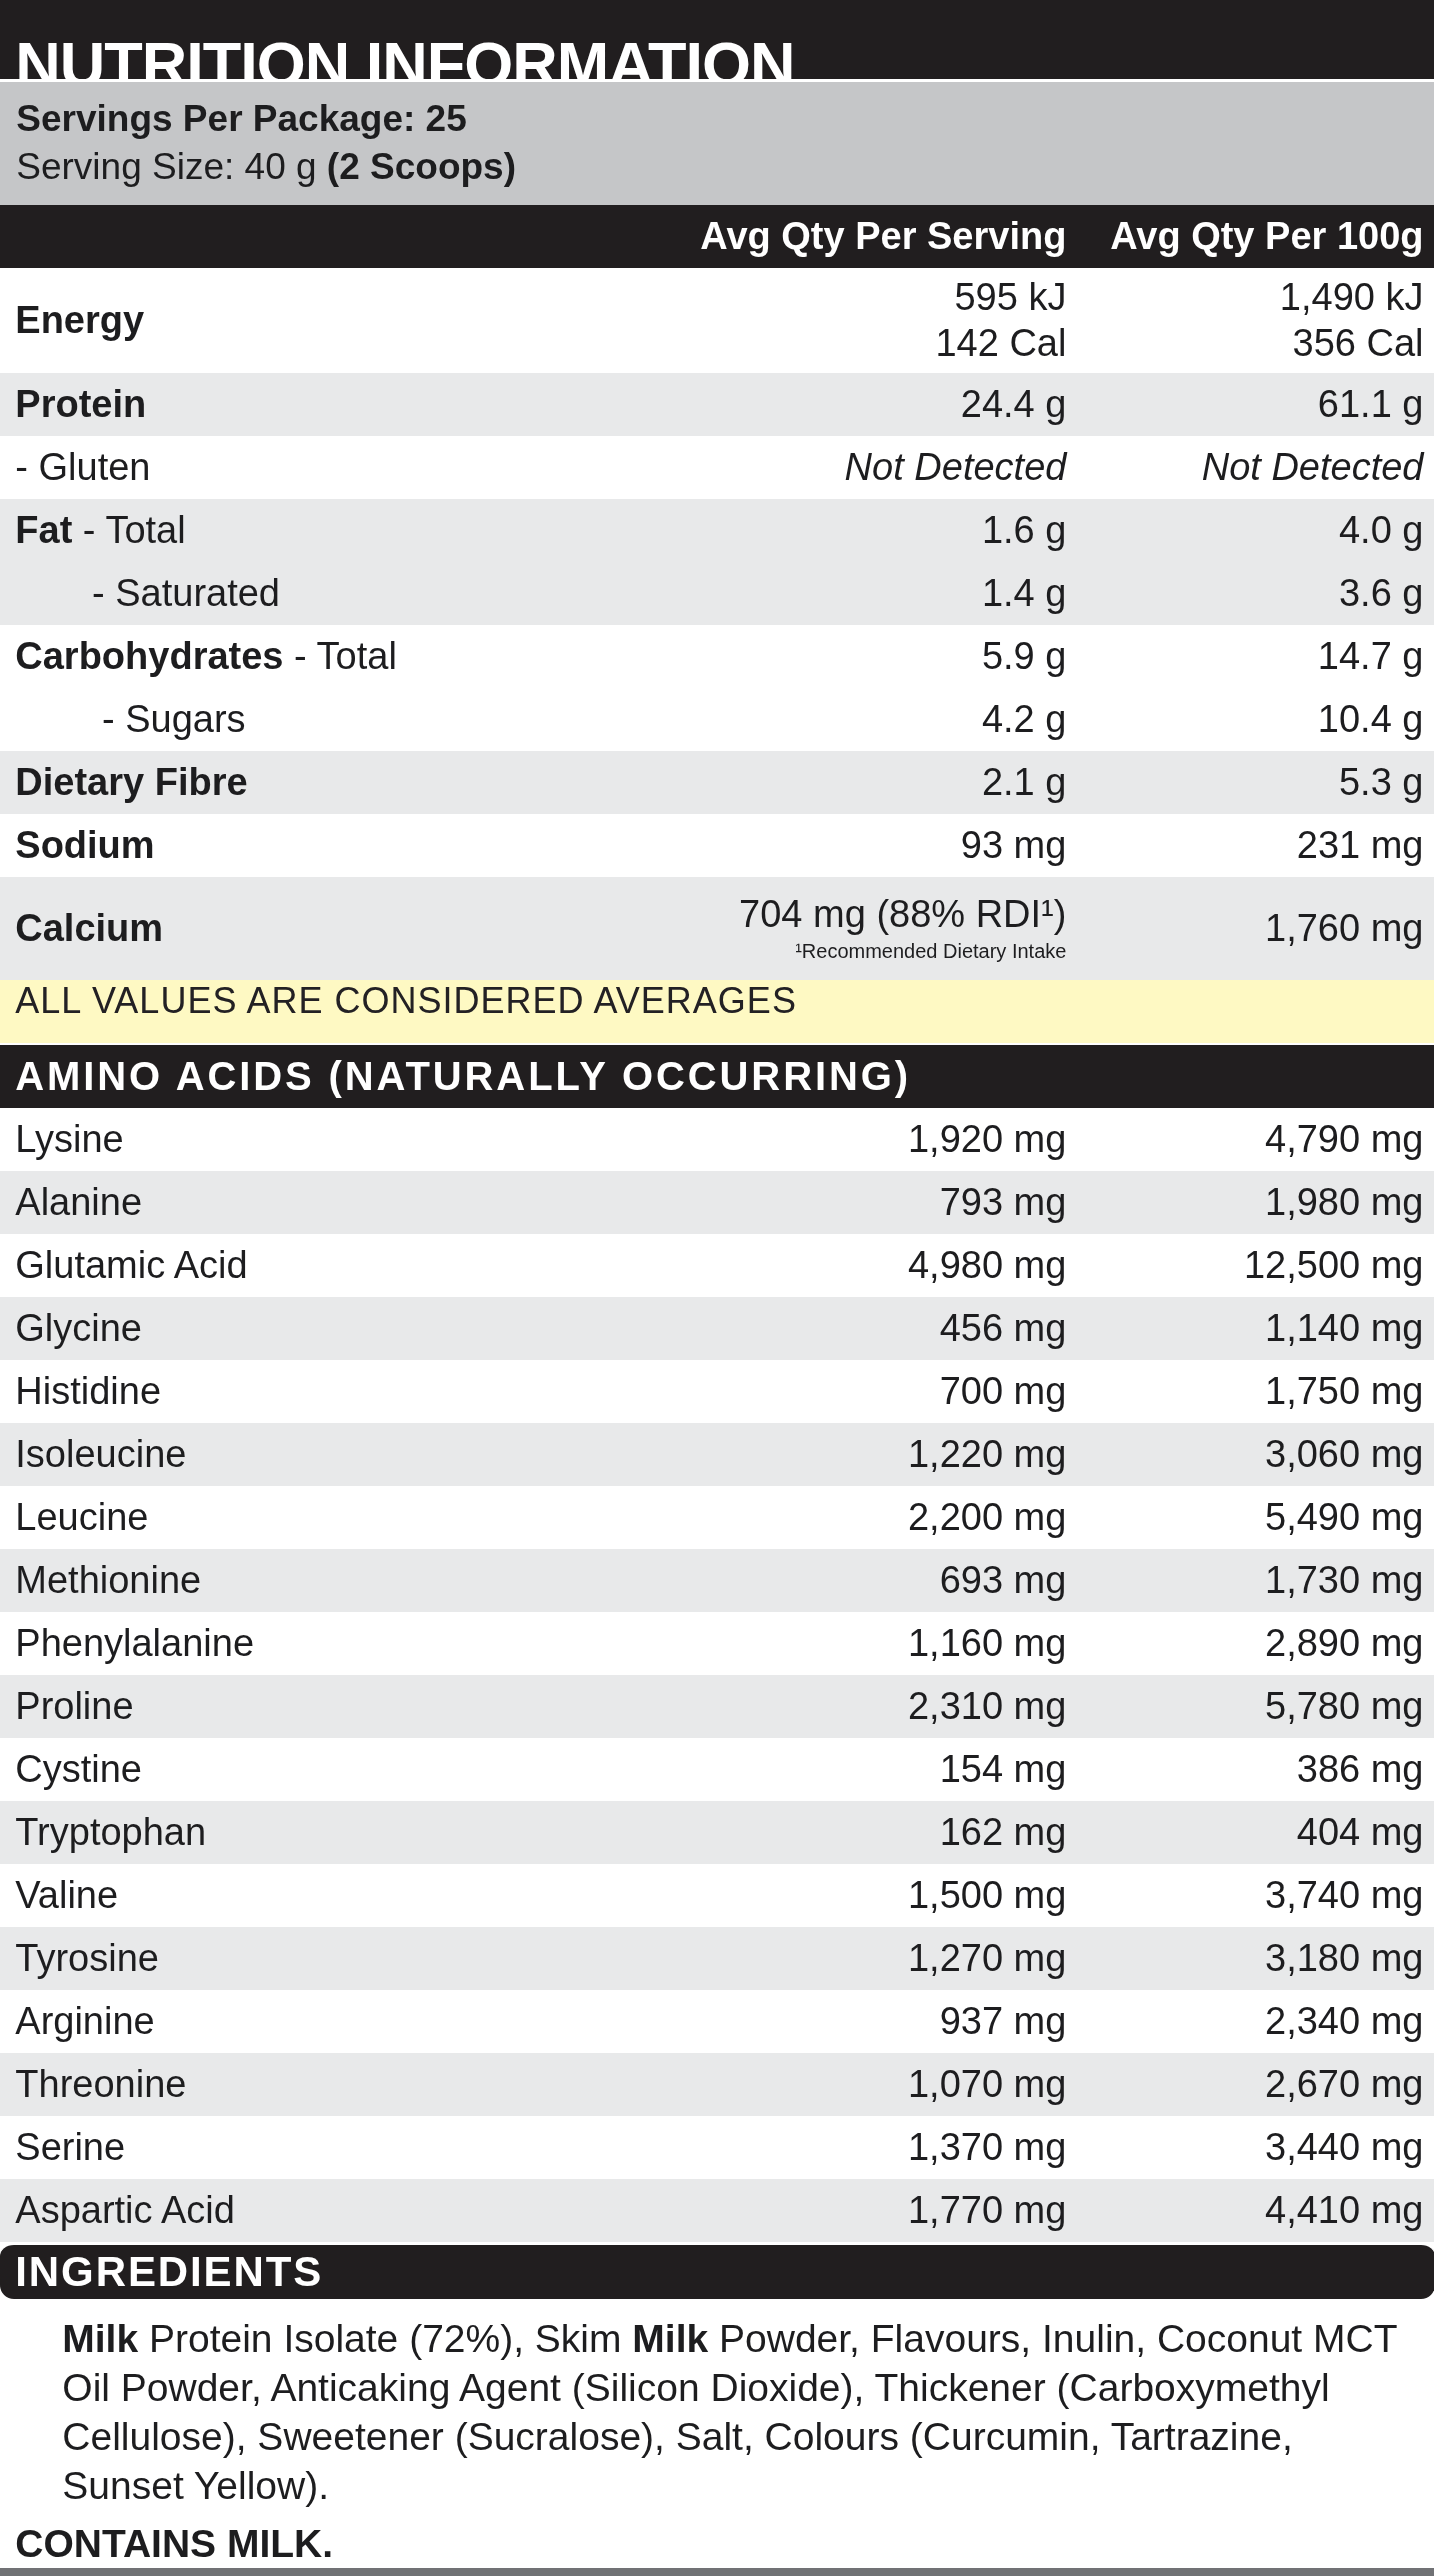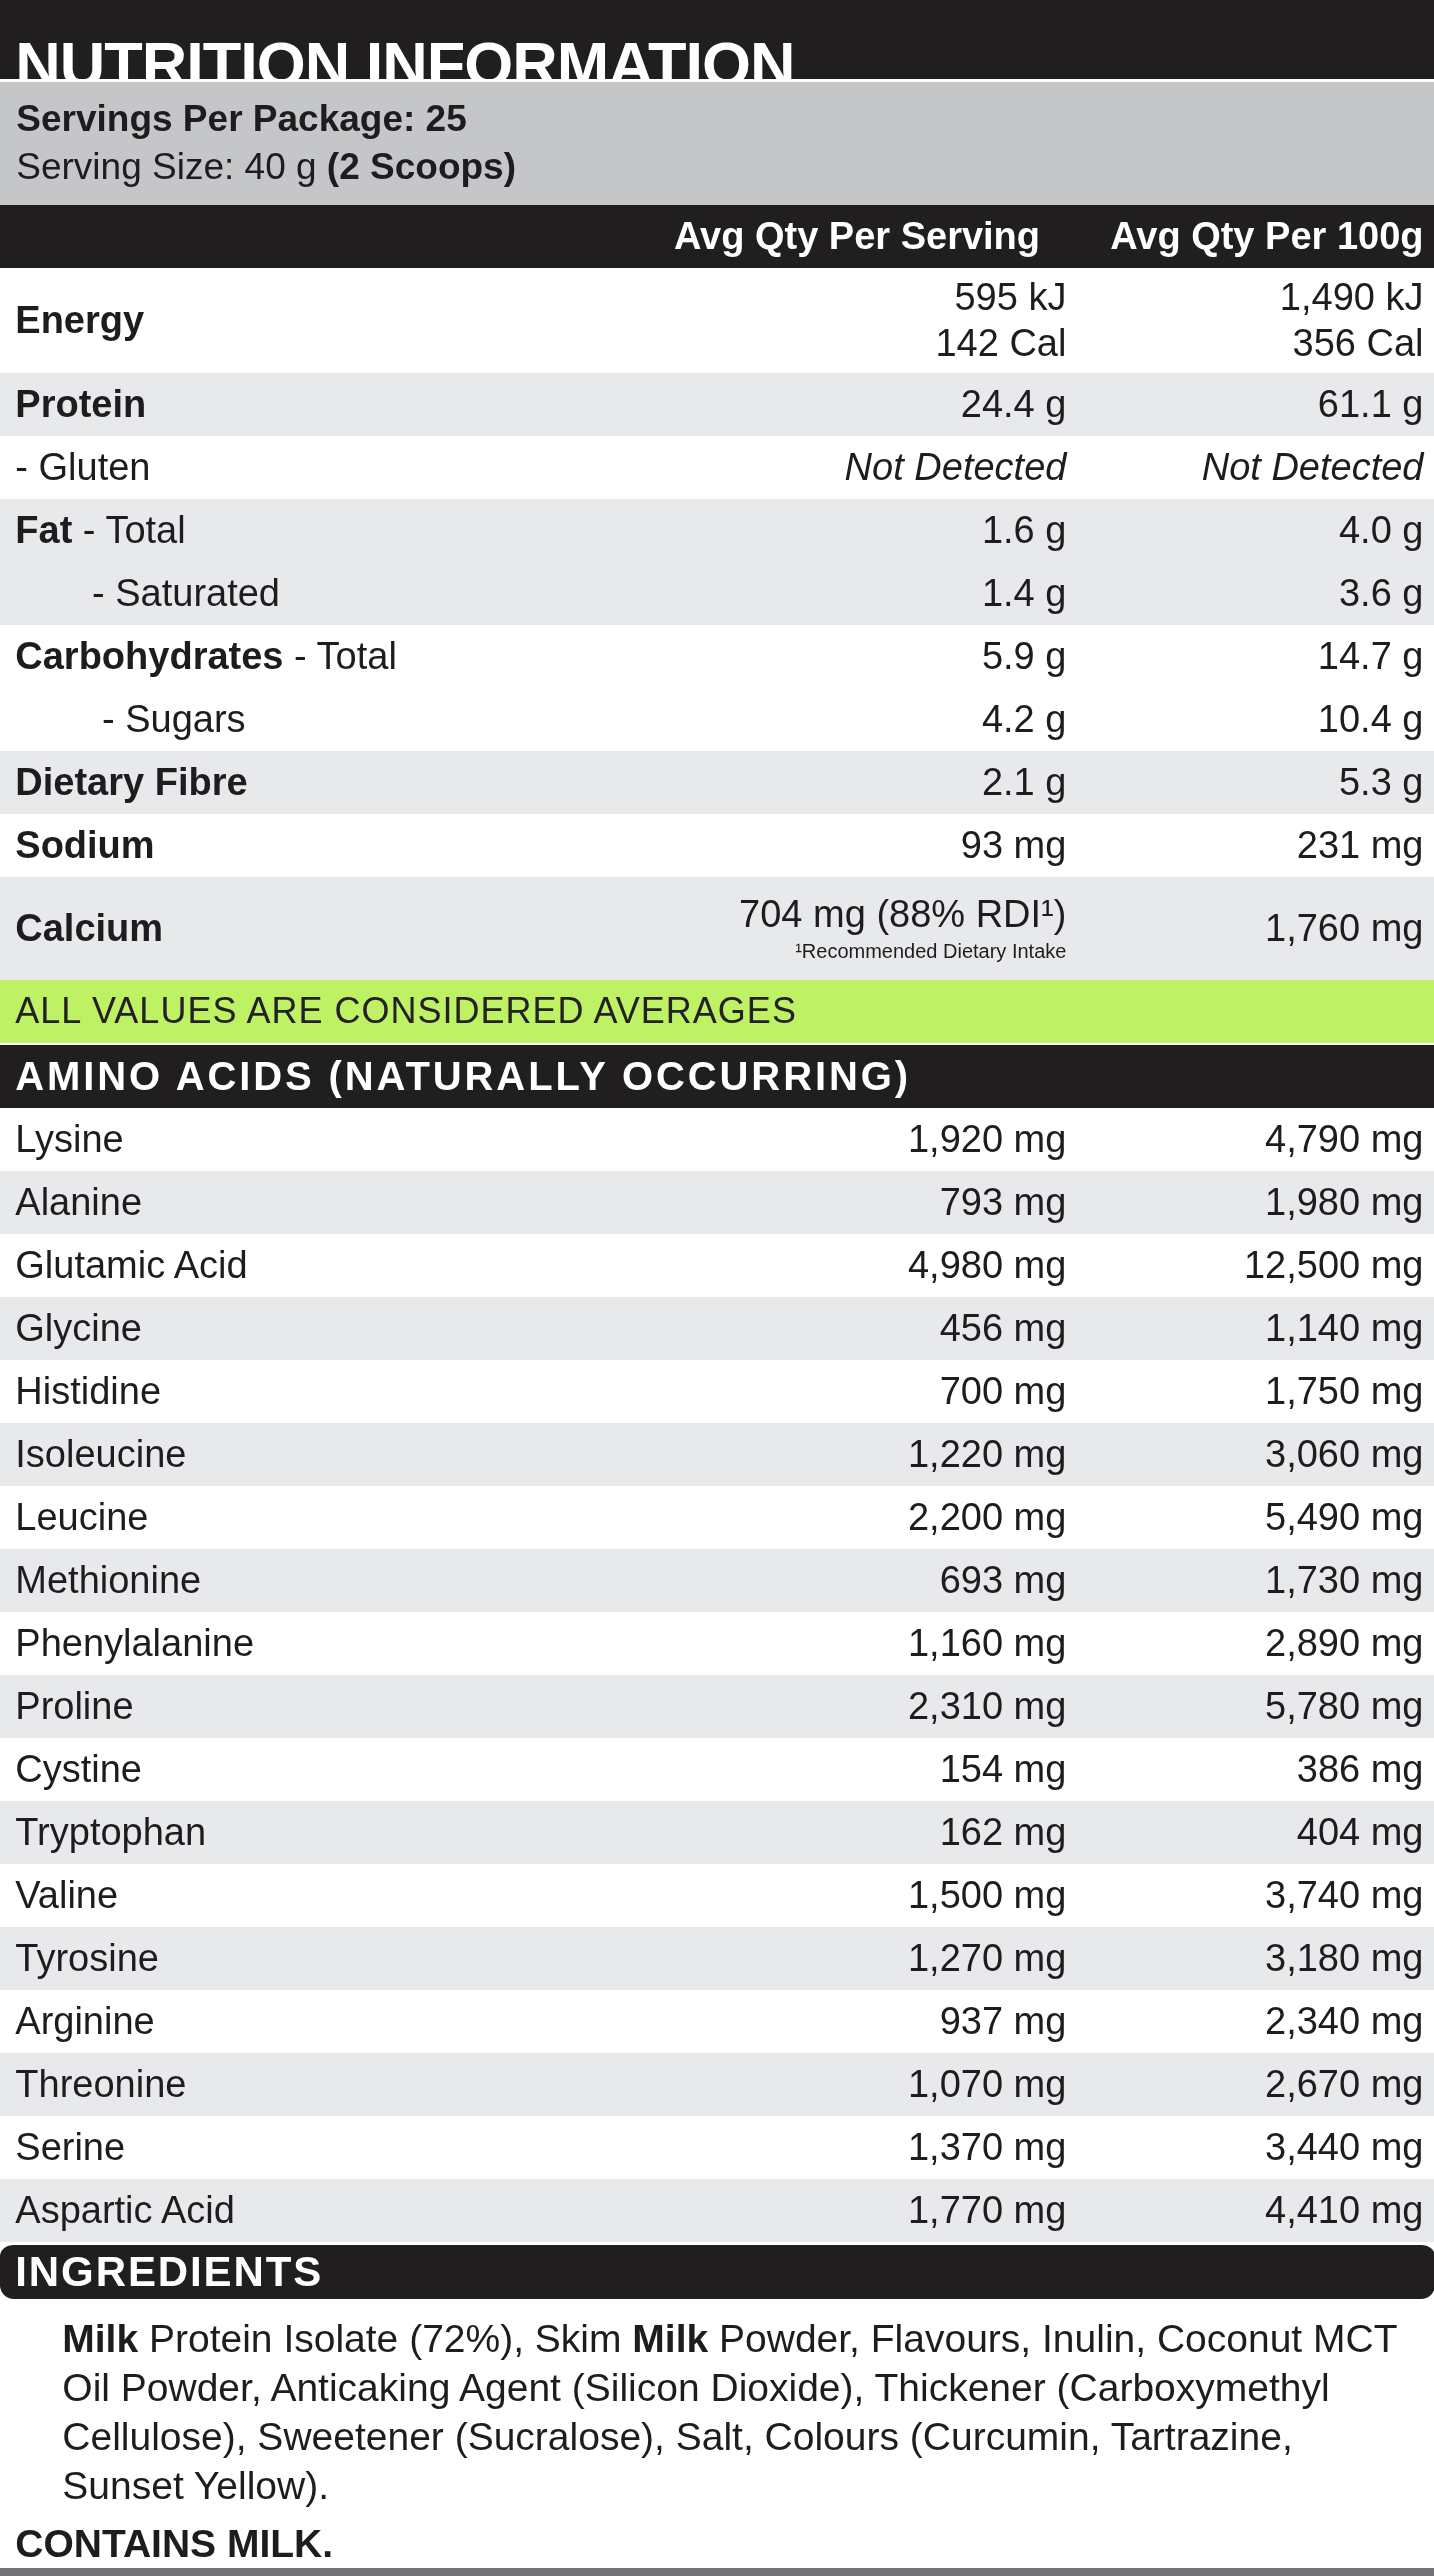--- a/index.html
+++ b/index.html
@@ -27,34 +27,34 @@
   }
   .b{font-weight:bold;}
   .grid{
     display:grid;
     grid-template-columns:1fr 402px 359px;
     align-items:center;
   }
   .col-head{
     height:63px;font-size:38px;font-weight:bold;
   }
-  .col-head .c2{padding-right:9.6px;}
+  .col-head .c2{text-align:right;padding-right:9.6px;}
   .col-head .c3{text-align:right;padding-right:11.5px;}
   .nrow{min-height:63px;font-size:38px;}
   .nrow.shade{background:#e8e9ea;}
   .cell{align-self:center;}
   .cell.labelc{padding-left:15.3px;}
   .cell.c2{text-align:right;padding-right:9.6px;}
   .cell.c3{text-align:right;padding-right:11.5px;}
   .val-line{line-height:46px;}
   .italic{font-style:italic;}
   .foot{font-size:20px;line-height:29px;}
   .averages-band{
-    height:63px;background:#bef264;
-    display:flex;align-items:center;padding-left:15.3px;
+    height:63px;background:#fef9c3;
+    display:flex;padding-left:15.3px;
     font-size:36px;letter-spacing:1px;color:#232124;
   }
   .amino-band{
     height:63px;display:flex;align-items:center;padding-left:15.3px;
     font-size:40px;font-weight:bold;letter-spacing:2.9px;
     border-top:2.9px solid #fff;
   }
   .ingredients-band{
     height:54px;display:flex;align-items:center;padding-left:15.3px;
     font-size:42px;font-weight:bold;letter-spacing:1.9px;

